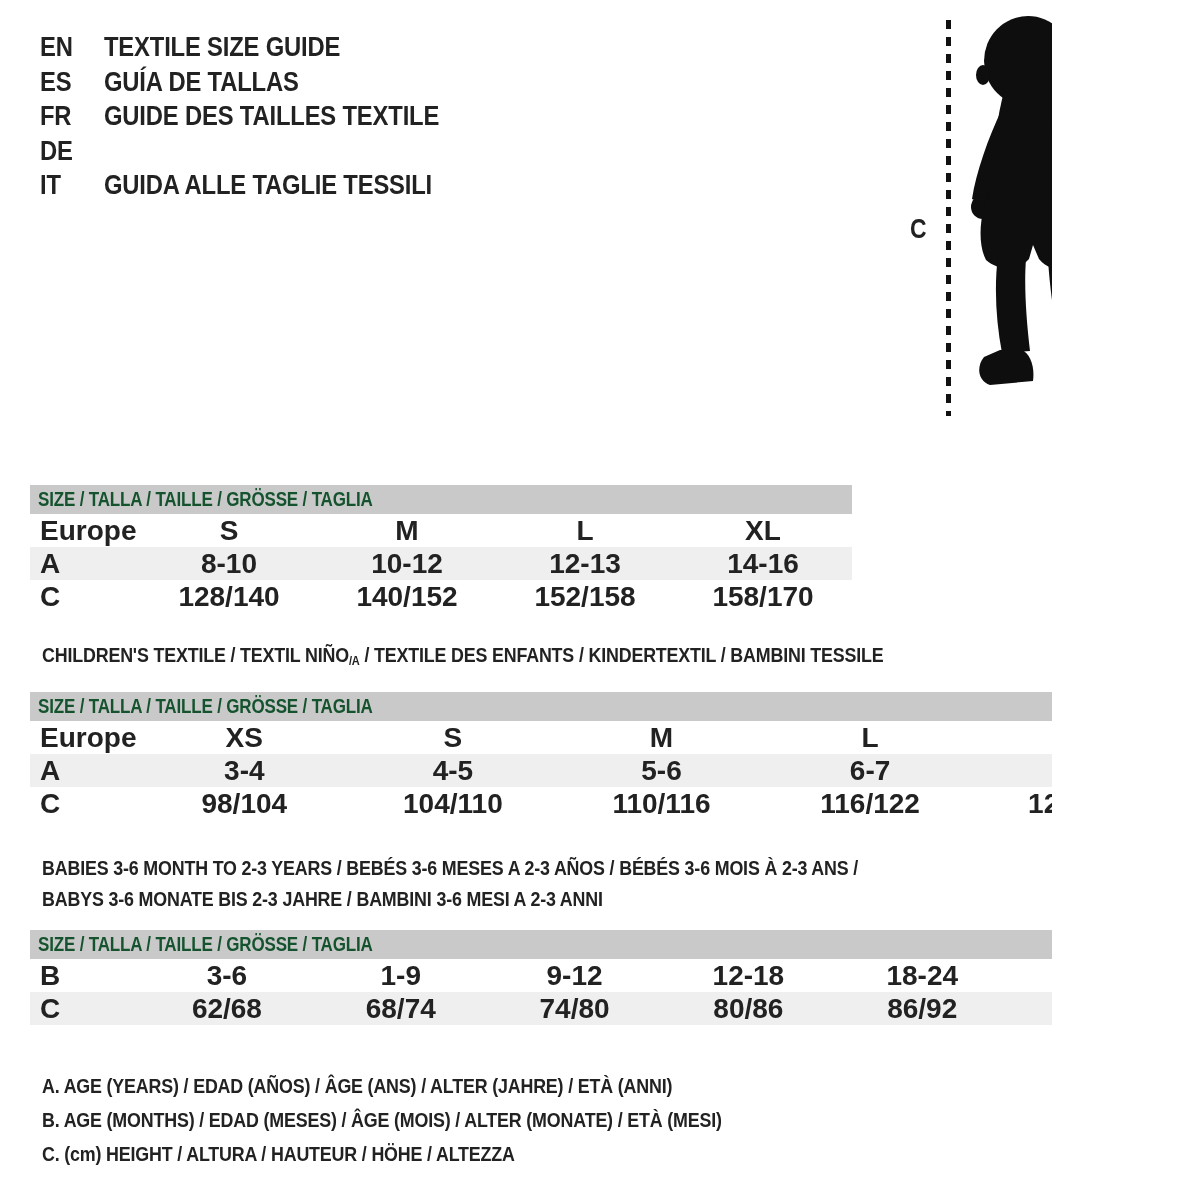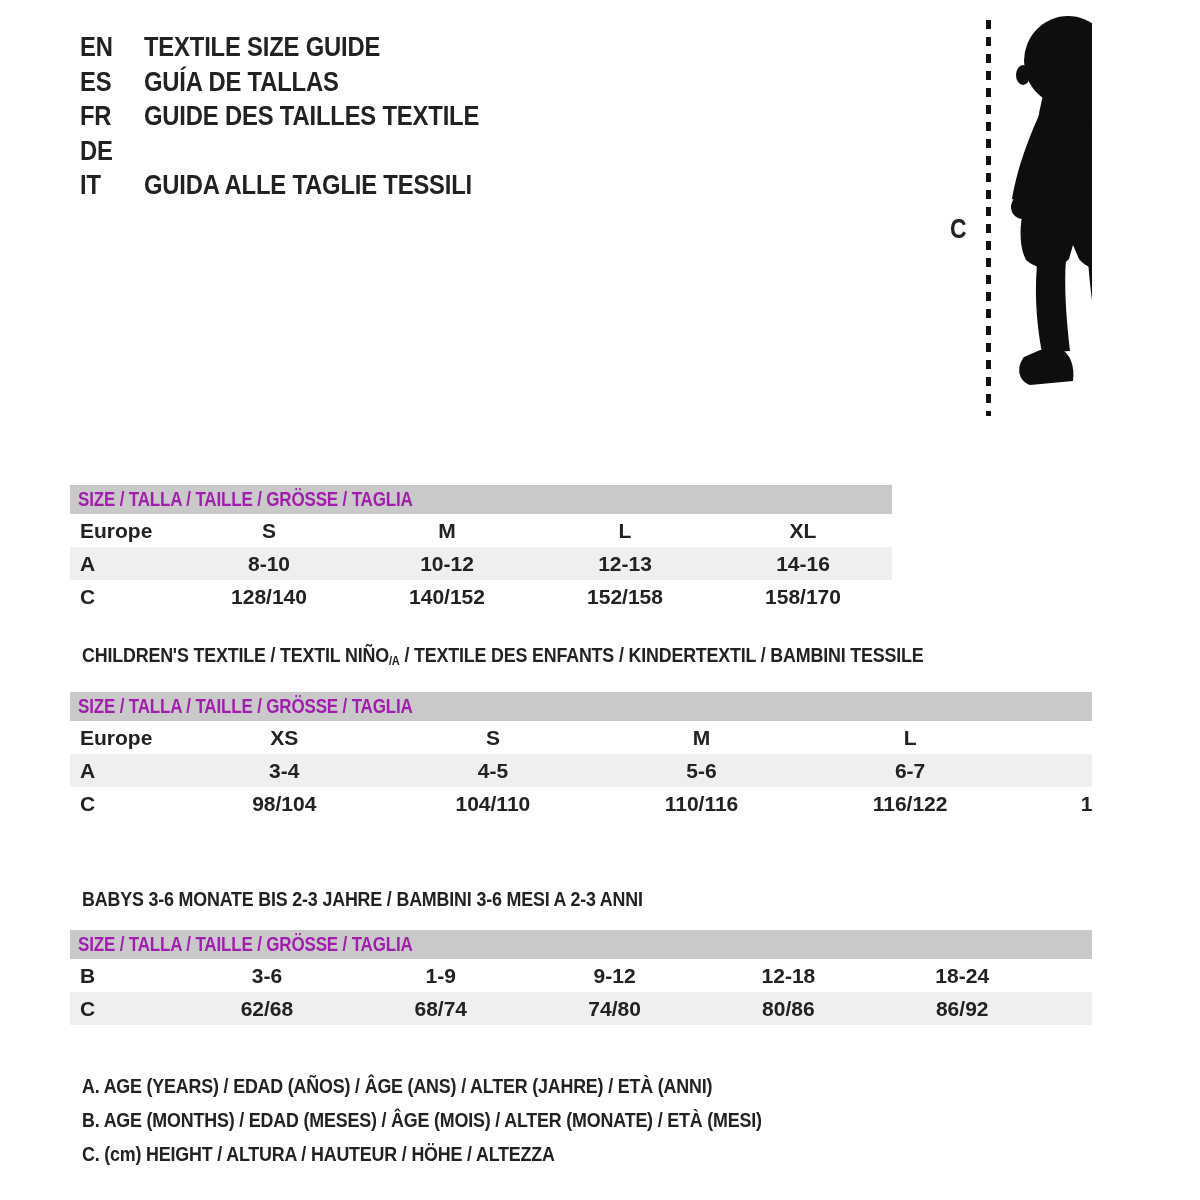--- a/index.html
+++ b/index.html
@@ -8,21 +8,20 @@
     font-family:"Liberation Sans", sans-serif;
     font-weight:bold;
     color:#222;
     -webkit-font-smoothing:antialiased;
   }
   .page {
     position:relative;
     width:1052px; height:1200px;
     background:#ffffff;
     overflow:hidden;
-    margin-left:40px;
   }
   .cond {
     display:inline-block;
     transform:scaleX(0.85);
     transform-origin:0 50%;
     white-space:nowrap;
     letter-spacing:-0.2px;
   }
 
   
@@ -45,23 +44,23 @@
 
   
   .section-title { position:absolute; left:42px; font-size:21px; line-height:24px; }
   .sub-a { font-size:0.62em; vertical-align:-0.25em; }
 
   
   .table { position:absolute; left:30px; }
   .thead {
     height:29px; background:#c9c9c9;
     display:flex; align-items:center;
-    padding-left:8px; color:#a21caf; font-size:20px;
-  }
-  .trow { display:flex; height:33px; align-items:center; font-size:21px; }
+    padding-left:8px; color:#14532d; font-size:20px;
+  }
+  .trow { display:flex; height:33px; align-items:center; font-size:28px; }
   .trow.alt { background:#efefef; }
   .tlabel { width:110px; padding-left:10px; text-align:left; }
   .tcell { flex:1; text-align:center; }
 
   .babies-title-line { position:absolute; left:42px; font-size:21px; line-height:24px; }
 
   
   .legend { position:absolute; left:42px; top:1074px; }
   .legend-line { height:34px; display:flex; align-items:flex-start; font-size:21px; }
 </style>
@@ -165,20 +164,23 @@
     <div class="trow">
       <span class="tlabel">C</span>
       <span class="tcell">98/104</span>
       <span class="tcell">104/110</span>
       <span class="tcell">110/116</span>
       <span class="tcell">116/122</span>
       <span class="tcell">122/128</span>
     </div>
   </div>
 
+  <div class="babies-title-line" style="top:856px;">
+    <span class="cond">BABIES 3-6 MONTH TO 2-3 YEARS / BEBÉS 3-6 MESES A 2-3 AÑOS / BÉBÉS 3-6 MOIS À 2-3 ANS /</span>
+  </div>
   <div class="babies-title-line" style="top:887px;text-align:center;">
     <span class="cond">BABYS 3-6 MONATE BIS 2-3 JAHRE / BAMBINI 3-6 MESI A 2-3 ANNI</span>
   </div>
   <div class="table" style="top:930px; width:1153px;">
     <div class="thead">
       <span class="cond">SIZE / TALLA / TAILLE / GRÖSSE / TAGLIA</span>
     </div>
     <div class="trow">
       <span class="tlabel">B</span>
       <span class="tcell">3-6</span>

